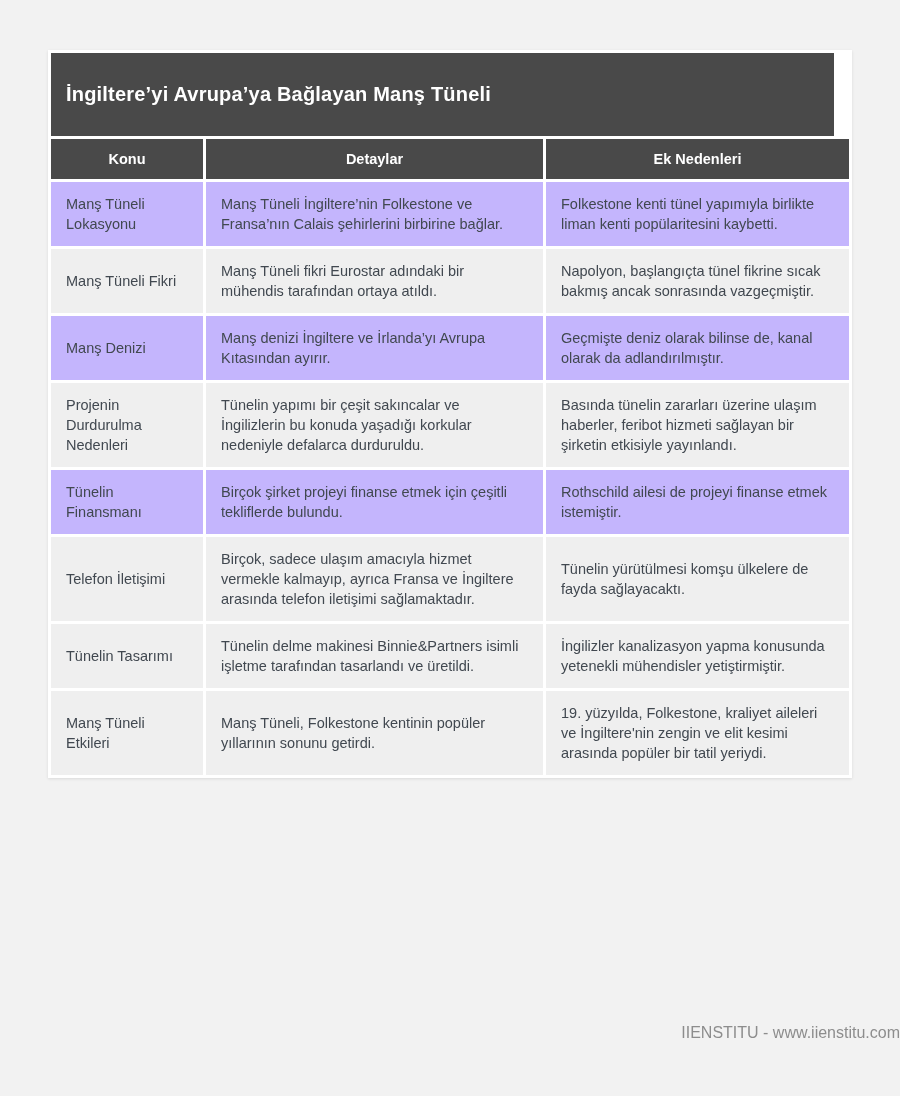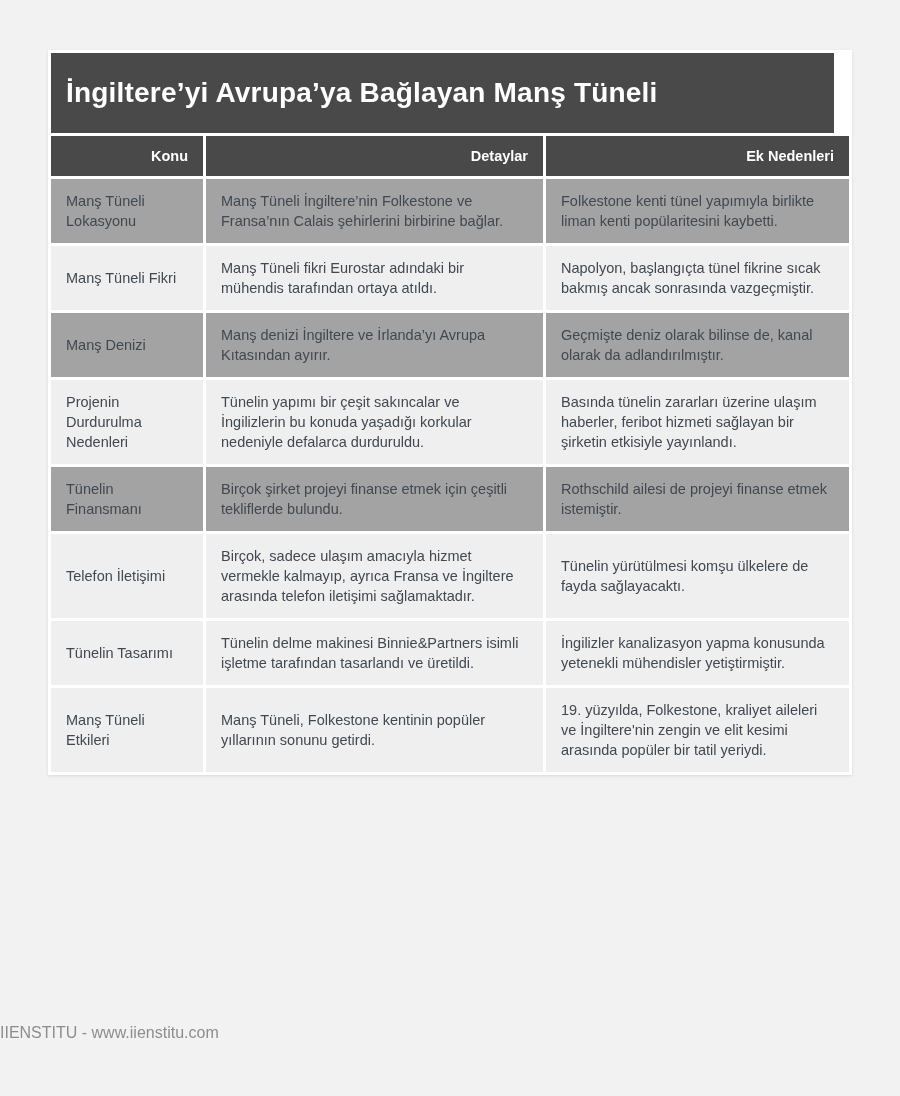--- a/index.html
+++ b/index.html
@@ -19,60 +19,60 @@
     left: 48px;
     top: 50px;
     width: 804px;
     background: #ffffff;
     box-shadow: 0 1px 3px rgba(0,0,0,0.10);
   }
   .title-bar {
     margin: 3px 18px 0 3px;
     background: #494949;
     color: #ffffff;
-    font-size: 28px;
+    font-size: 20px;
     font-weight: bold;
-    padding: 24px 15px;
+    padding: 30px 15px;
     letter-spacing: 0.2px;
   }
   table.info {
     width: 100%;
     border-collapse: separate;
     border-spacing: 3px;
     table-layout: fixed;
   }
   table.info th {
     background: #494949;
     color: #ffffff;
     font-size: 14.5px;
     font-weight: bold;
-    text-align: right;
+    text-align: center;
     padding: 12px 15px;
   }
   table.info td {
-    background: #a3a3a3;
+    background: #c4b5fd;
     color: #414850;
     font-size: 14.5px;
     line-height: 20px;
     padding: 12px 15px;
     vertical-align: middle;
     text-align: left;
     word-wrap: break-word;
   }
   table.info tr.alt td {
     background: #efefef;
   }
   col.c-konu  { width: 152px; }
   col.c-det   { width: 337px; }
   .footer {
     position: absolute;
     top: 1024px;
     left: 0;
     width: 100%;
-    text-align: left;
+    text-align: right;
     color: #8d8d8d;
     font-size: 16px;
   }
 </style>
 </head>
 <body>
 
 <div class="card">
   <div class="title-bar">İngiltere’yi Avrupa’ya Bağlayan Manş Tüneli</div>
 

